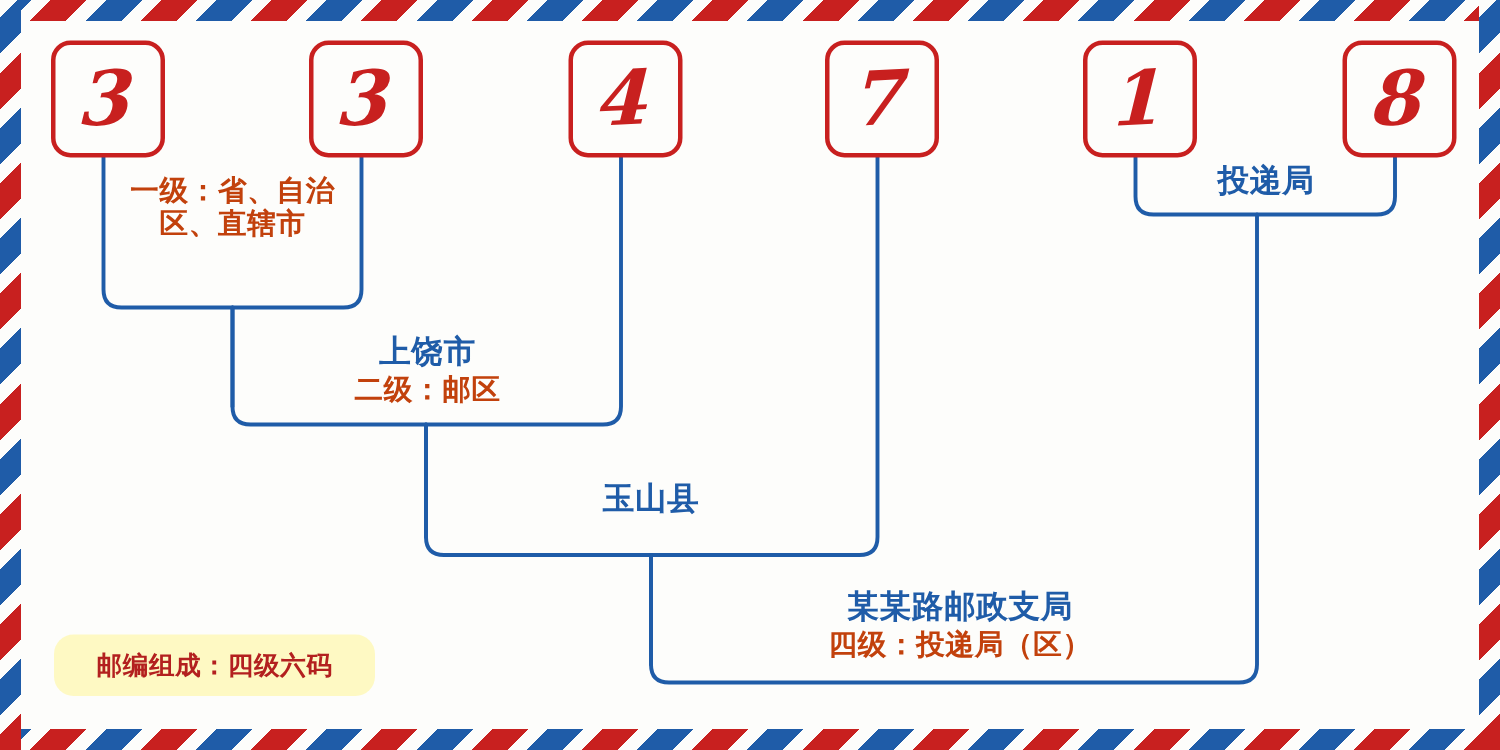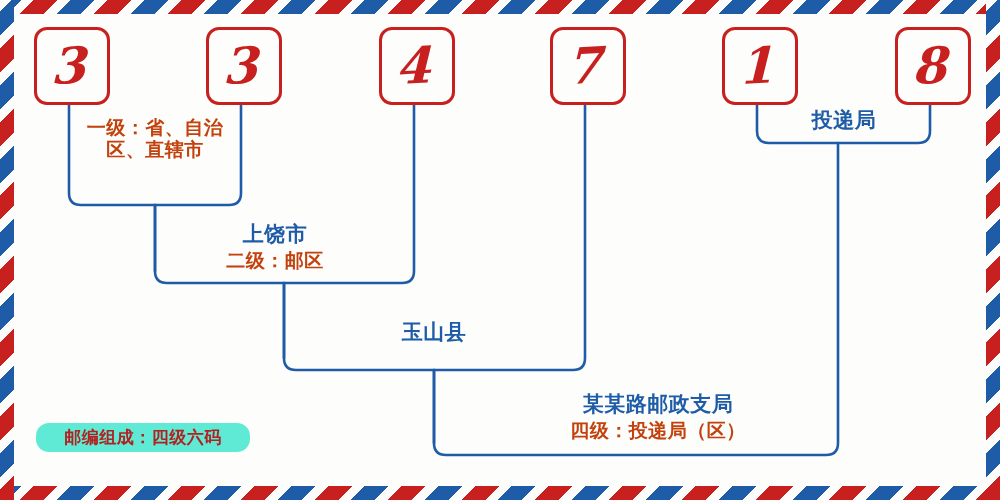--- a/index.html
+++ b/index.html
@@ -104,22 +104,22 @@
     margin-top: 2px;
   }
   .node-sub.wrap { white-space: normal; width: 160px; margin-left: auto; margin-right: auto; }
 
   
   .legend-badge {
     position: absolute;
     left: 36px;
     top: 423px;
     width: 214px;
-    height: 29px;
-    background: #5eead4;
+    height: 41px;
+    background: #fef9c3;
     border-radius: 13px;
     z-index: 14;
     display: flex;
     align-items: center;
     justify-content: center;
   }
   .legend-badge span {
     color: #b3201f;
     font-weight: 700;
     font-size: 17px;
@@ -171,30 +171,30 @@
     <span class="digit-glyph">1</span>
   </div>
   <div class="digit-box" style="left:895px; top:27px;">
     <span class="digit-glyph">8</span>
   </div>
 
   <div class="node-text" style="left:75px; top:114px; width:160px;">
     <div class="node-sub wrap">一级：省、自治区、直辖市</div>
   </div>
 
-  <div class="node-text" style="left:195px; top:222px; width:160px;">
+  <div class="node-text" style="left:205px; top:222px; width:160px;">
     <div class="node-title">上饶市</div>
     <div class="node-sub">二级：邮区</div>
   </div>
 
   <div class="node-text" style="left:318px; top:320px; width:232px;">
     <div class="node-title">玉山县</div>
   </div>
 
-  <div class="node-text" style="left:540px; top:392px; width:236px;">
+  <div class="node-text" style="left:522px; top:392px; width:236px;">
     <div class="node-title">某某路邮政支局</div>
     <div class="node-sub">四级：投递局（区）</div>
   </div>
 
   <div class="node-text" style="left:768px; top:108px; width:152px;">
     <div class="node-title">投递局</div>
   </div>
 
   <div class="legend-badge">
     <span>邮编组成：四级六码</span>

